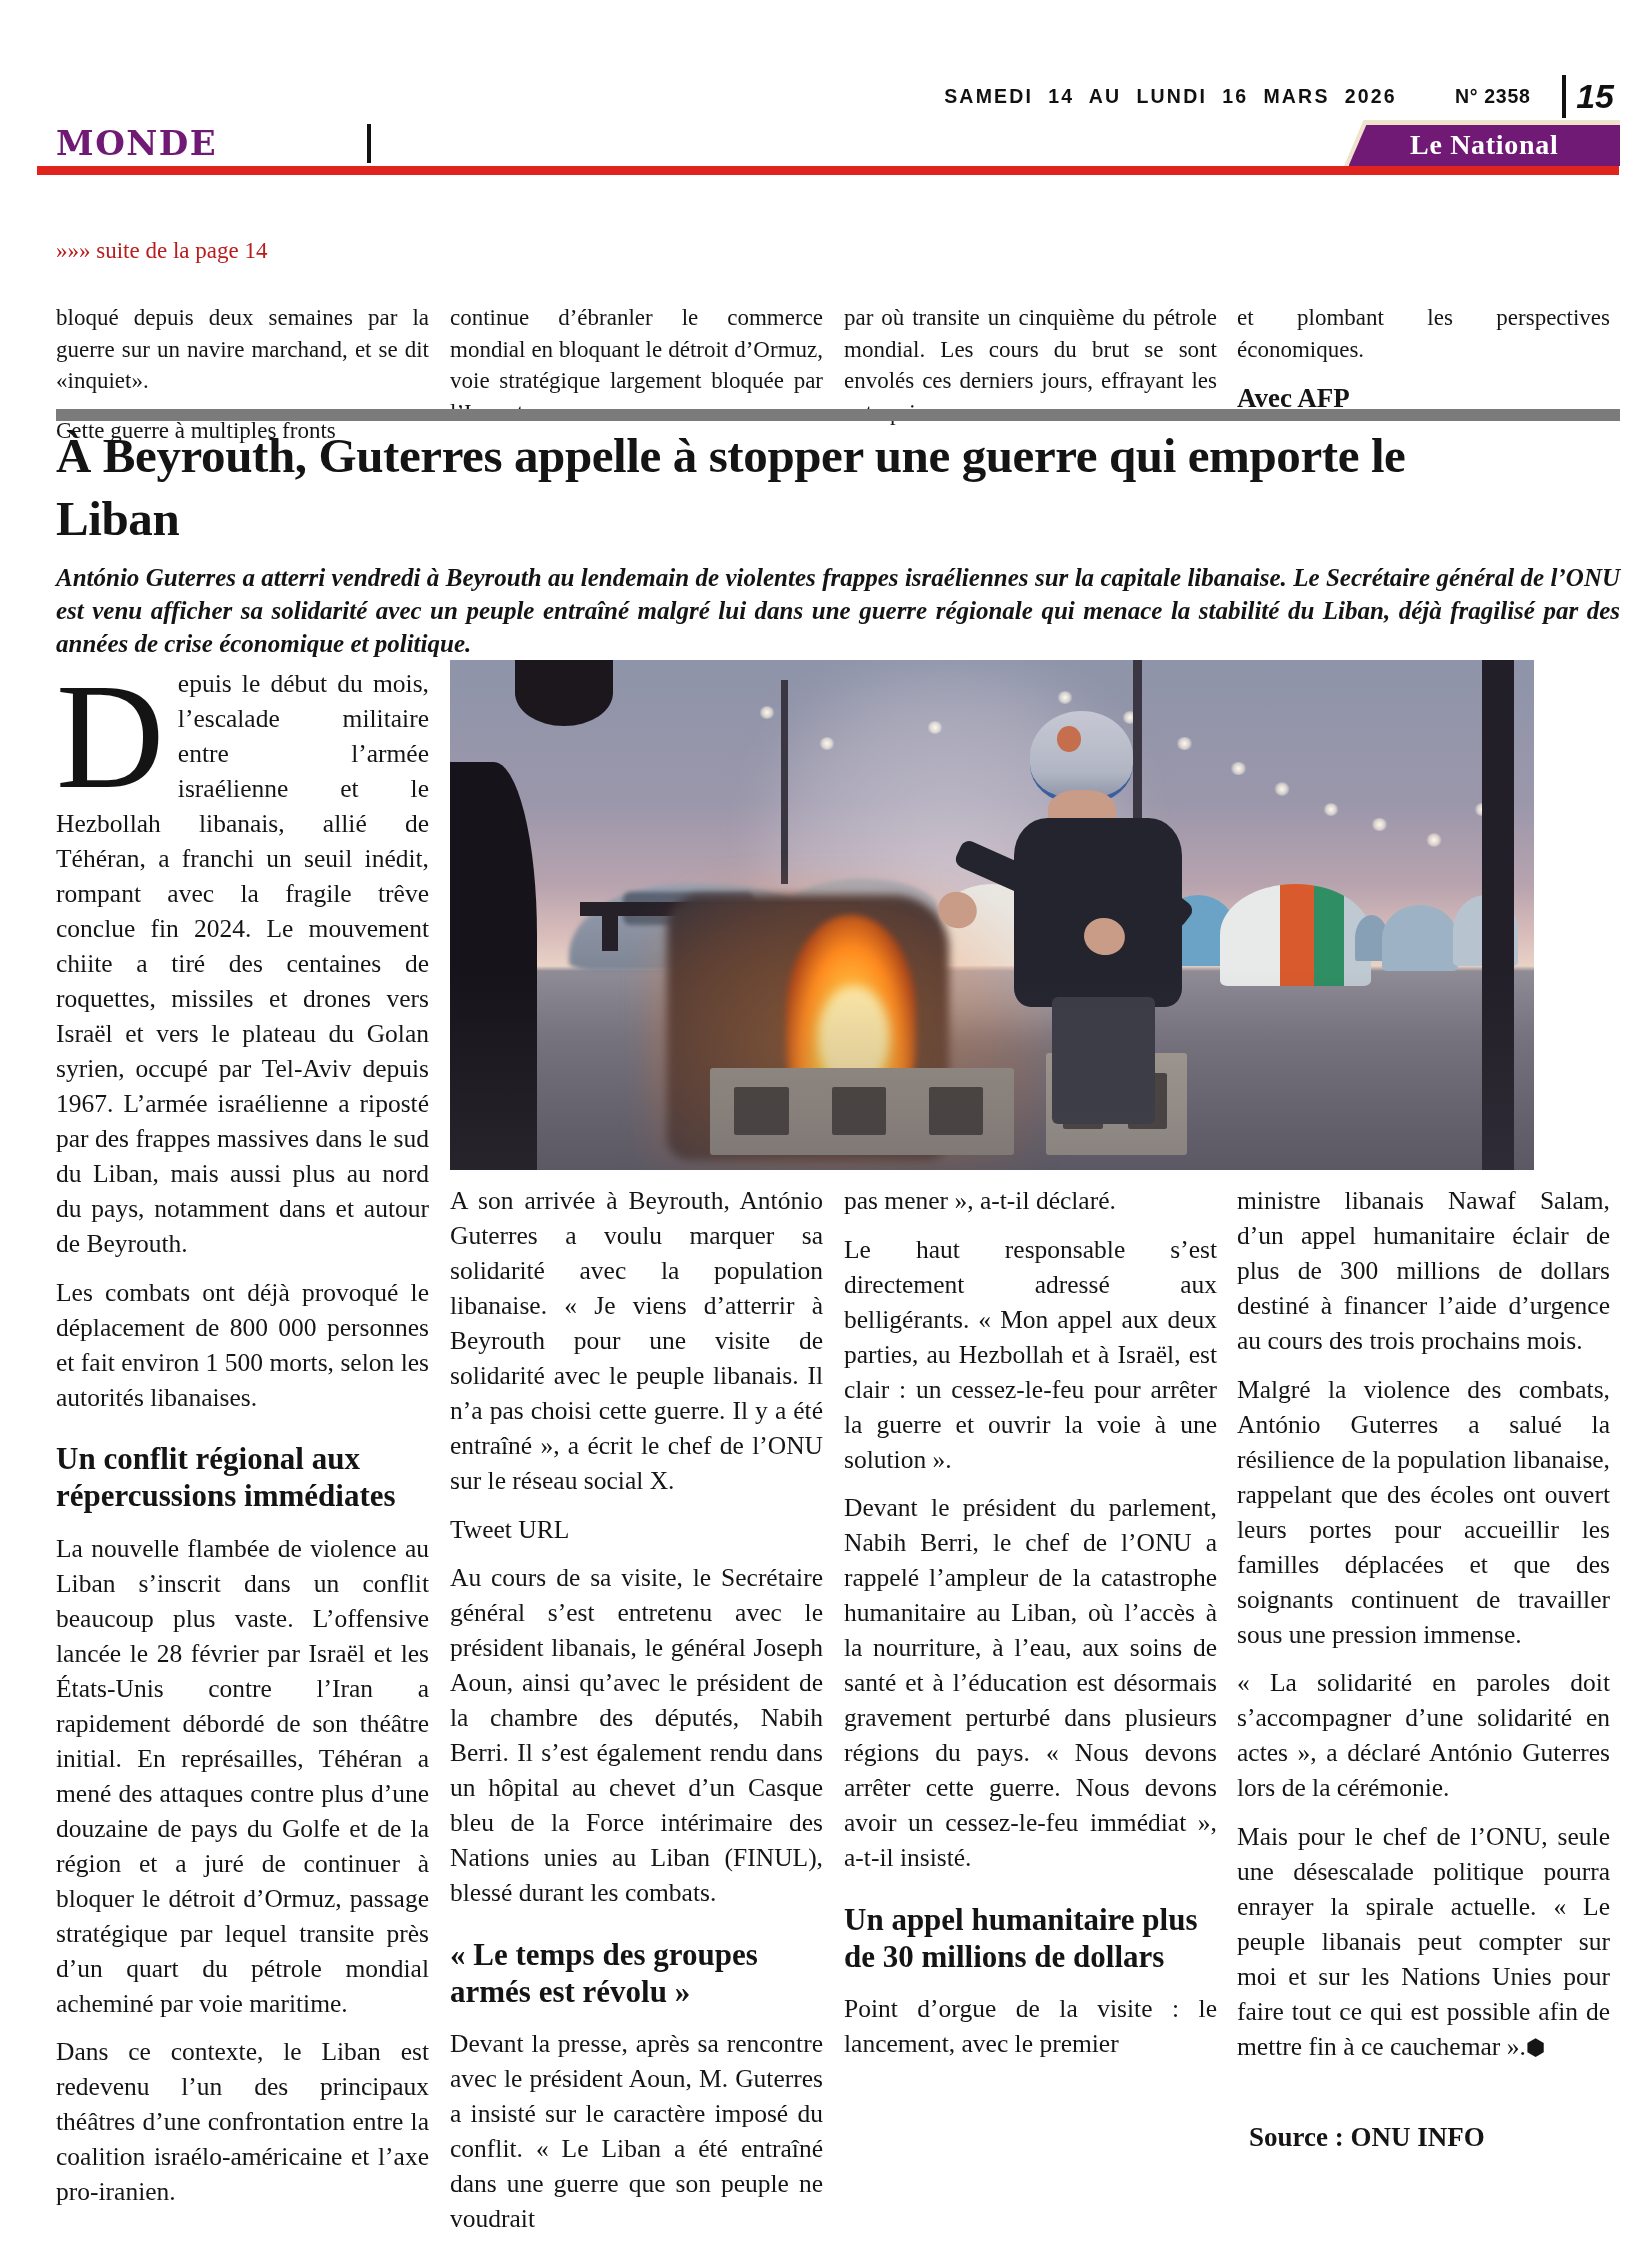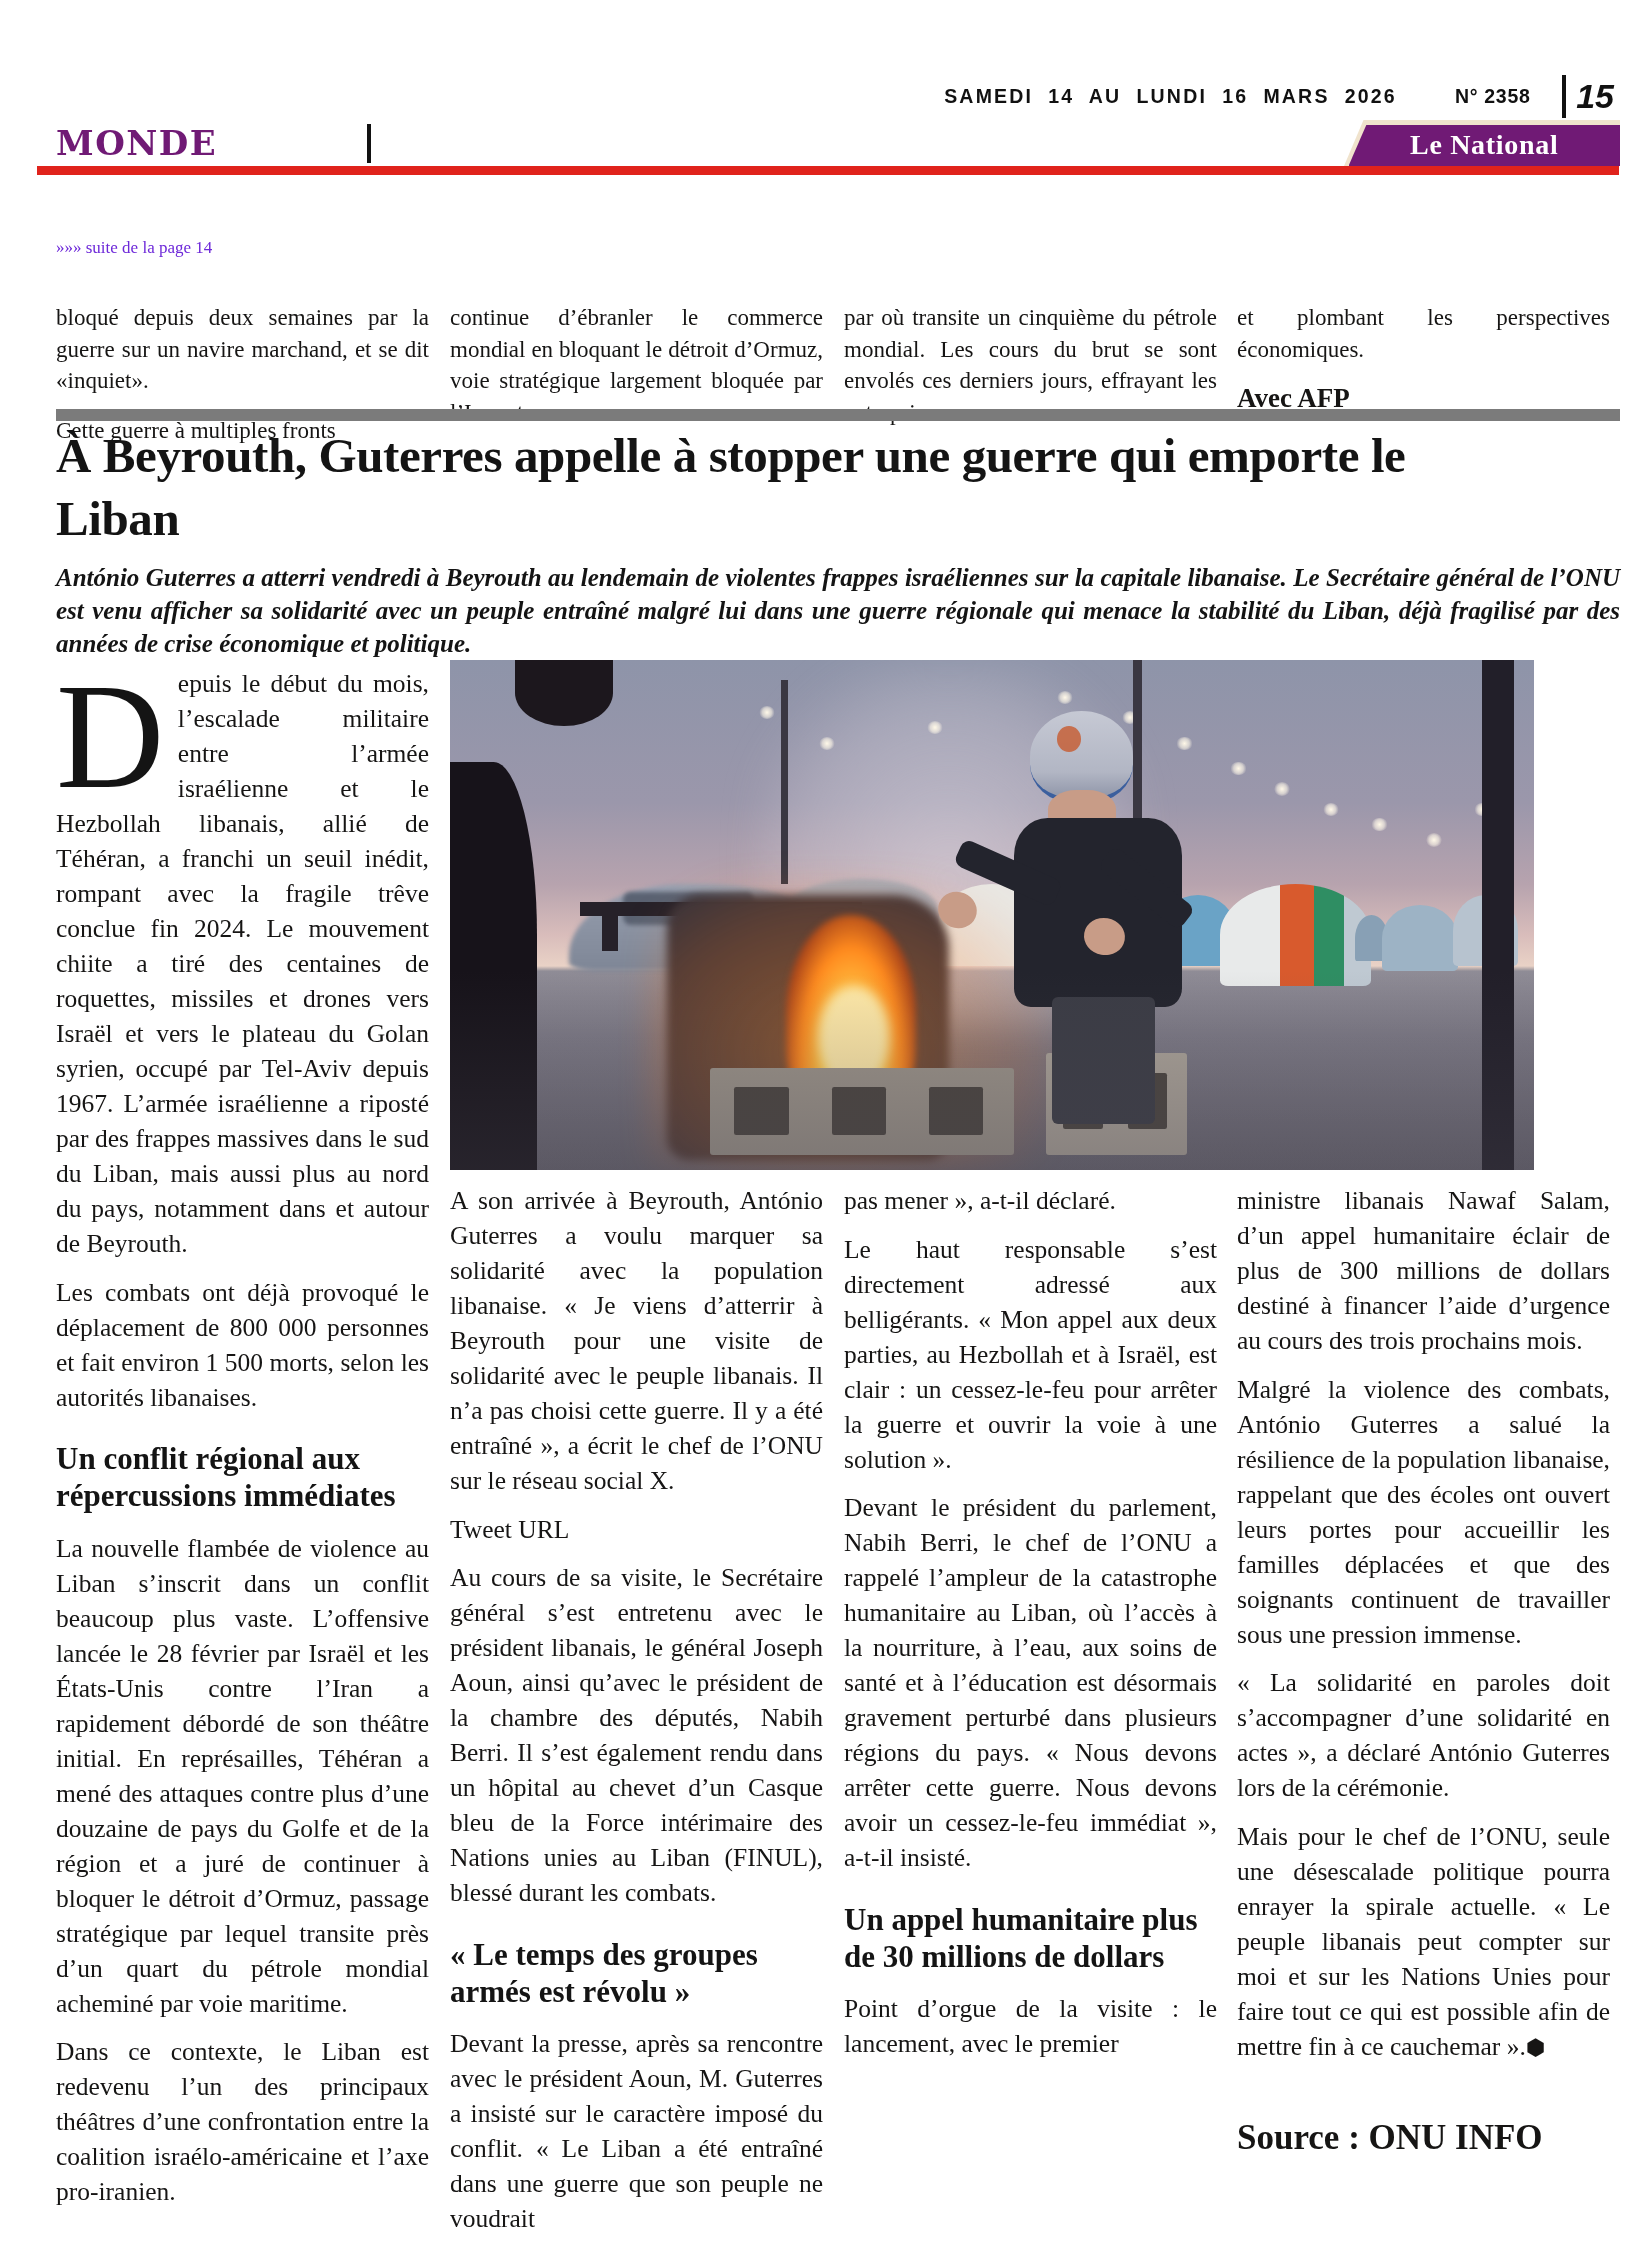--- a/index.html
+++ b/index.html
@@ -14,38 +14,38 @@
   .mh-bar{width:3.7px;height:43px;background:#111;margin:0 10.5px 0 31.5px;}
   .mh-page{font-family:"Liberation Sans",sans-serif;font-weight:bold;font-size:34px;color:#111;font-style:italic;}
   
   .section-title{position:absolute;left:56px;top:123px;font-family:"DejaVu Serif",serif;font-weight:bold;font-size:34px;letter-spacing:1.5px;color:#701a75;}
   .section-bar{position:absolute;left:367px;top:124px;width:3.7px;height:39px;background:#121212;}
   .brand-banner{position:absolute;top:120px;right:30px;width:279px;height:46px;background:#f0e3cd;clip-path:polygon(22.5px 0,100% 0,100% 100%,3px 100%);}
   .brand-banner-inner{position:absolute;left:7.5px;top:4.5px;right:0;bottom:0;background:#701a75;clip-path:polygon(18px 0,100% 0,100% 100%,0 100%);display:flex;align-items:center;justify-content:center;}
   .brand-banner-inner span{color:#ffffff;font-family:"Liberation Serif",serif;font-weight:bold;font-size:28px;letter-spacing:0.7px;}
   .red-rule{position:absolute;left:37px;top:166px;width:1582px;height:9px;background:#e0231c;}
   
-  .suite{position:absolute;left:56px;top:238px;color:#6d28d9;font-family:"Liberation Serif",serif;font-size:17px;}
+  .suite{position:absolute;left:56px;top:238px;color:#b91c1c;font-family:"Liberation Serif",serif;font-size:23px;}
   .cont-col{position:absolute;top:286px;width:373px;font-size:23px;line-height:31.5px;text-align:justify;color:#161514;}
   .cont-col p{margin:16px 0 18px;}
   .afp{font-weight:bold;font-size:27px;margin-top:25.5px;text-align:left;}
   
   .gray-bar{position:absolute;left:56px;top:409px;width:1564px;height:12px;background:#7b7b7b;}
   .headline{position:absolute;left:56px;top:424px;width:1432px;font-weight:bold;font-size:49px;line-height:63px;letter-spacing:-0.4px;color:#141414;}
   .lede{position:absolute;left:56px;top:561px;width:1564px;font-style:italic;font-weight:bold;font-size:25px;line-height:33px;text-align:justify;color:#141414;}
   
   .col{position:absolute;width:373px;font-size:25.5px;line-height:35px;text-align:justify;color:#161514;}
   .col p{margin:0 0 13.5px;}
   .col1{left:56px;top:666px;}
   .col2{left:450px;top:1183px;}
   .col3{left:844px;top:1183px;}
   .col4{left:1237px;top:1183px;}
   .dropcap{float:left;font-size:150px;line-height:117px;padding:12px 13.5px 0 0;color:#141414;}
   .subhead{font-weight:bold;font-size:31px;line-height:37px;margin:25.5px 0 16.5px;text-align:left;color:#141414;}
-  .source{font-weight:bold;font-size:35px;margin-top:55px;text-align:left;}
+  .source{font-weight:bold;font-size:27px;margin-top:55px;text-align:left;margin-left:12px;}
   .endmark{font-family:"DejaVu Sans",sans-serif;font-size:22.5px;}
   
   .photo{position:absolute;left:450px;top:660px;width:1084px;height:510px;overflow:hidden;
     background:linear-gradient(180deg,#8e94a9 0%,#9b97ab 28%,#b7a3ae 44%,#d9bdbb 54%,#e9d2c6 60%,#8f8c96 61%,#7c7985 74%,#67646f 100%);}
   .ph{position:absolute;}
   .smoke{left:28%;top:0;width:36%;height:72%;background:radial-gradient(ellipse at 50% 60%,rgba(228,222,230,0.55) 0%,rgba(228,222,230,0.25) 55%,transparent 80%);filter:blur(18px);}
   .glow-dot{width:1.5%;height:2.6%;border-radius:50%;background:radial-gradient(circle,#fff8e8 0%,rgba(255,248,232,0.6) 45%,transparent 75%);filter:blur(0.7px);}
   .pole{background:#3a3742;}
   .tent{filter:blur(0.7px);}
   .car{filter:blur(2.2px);}

